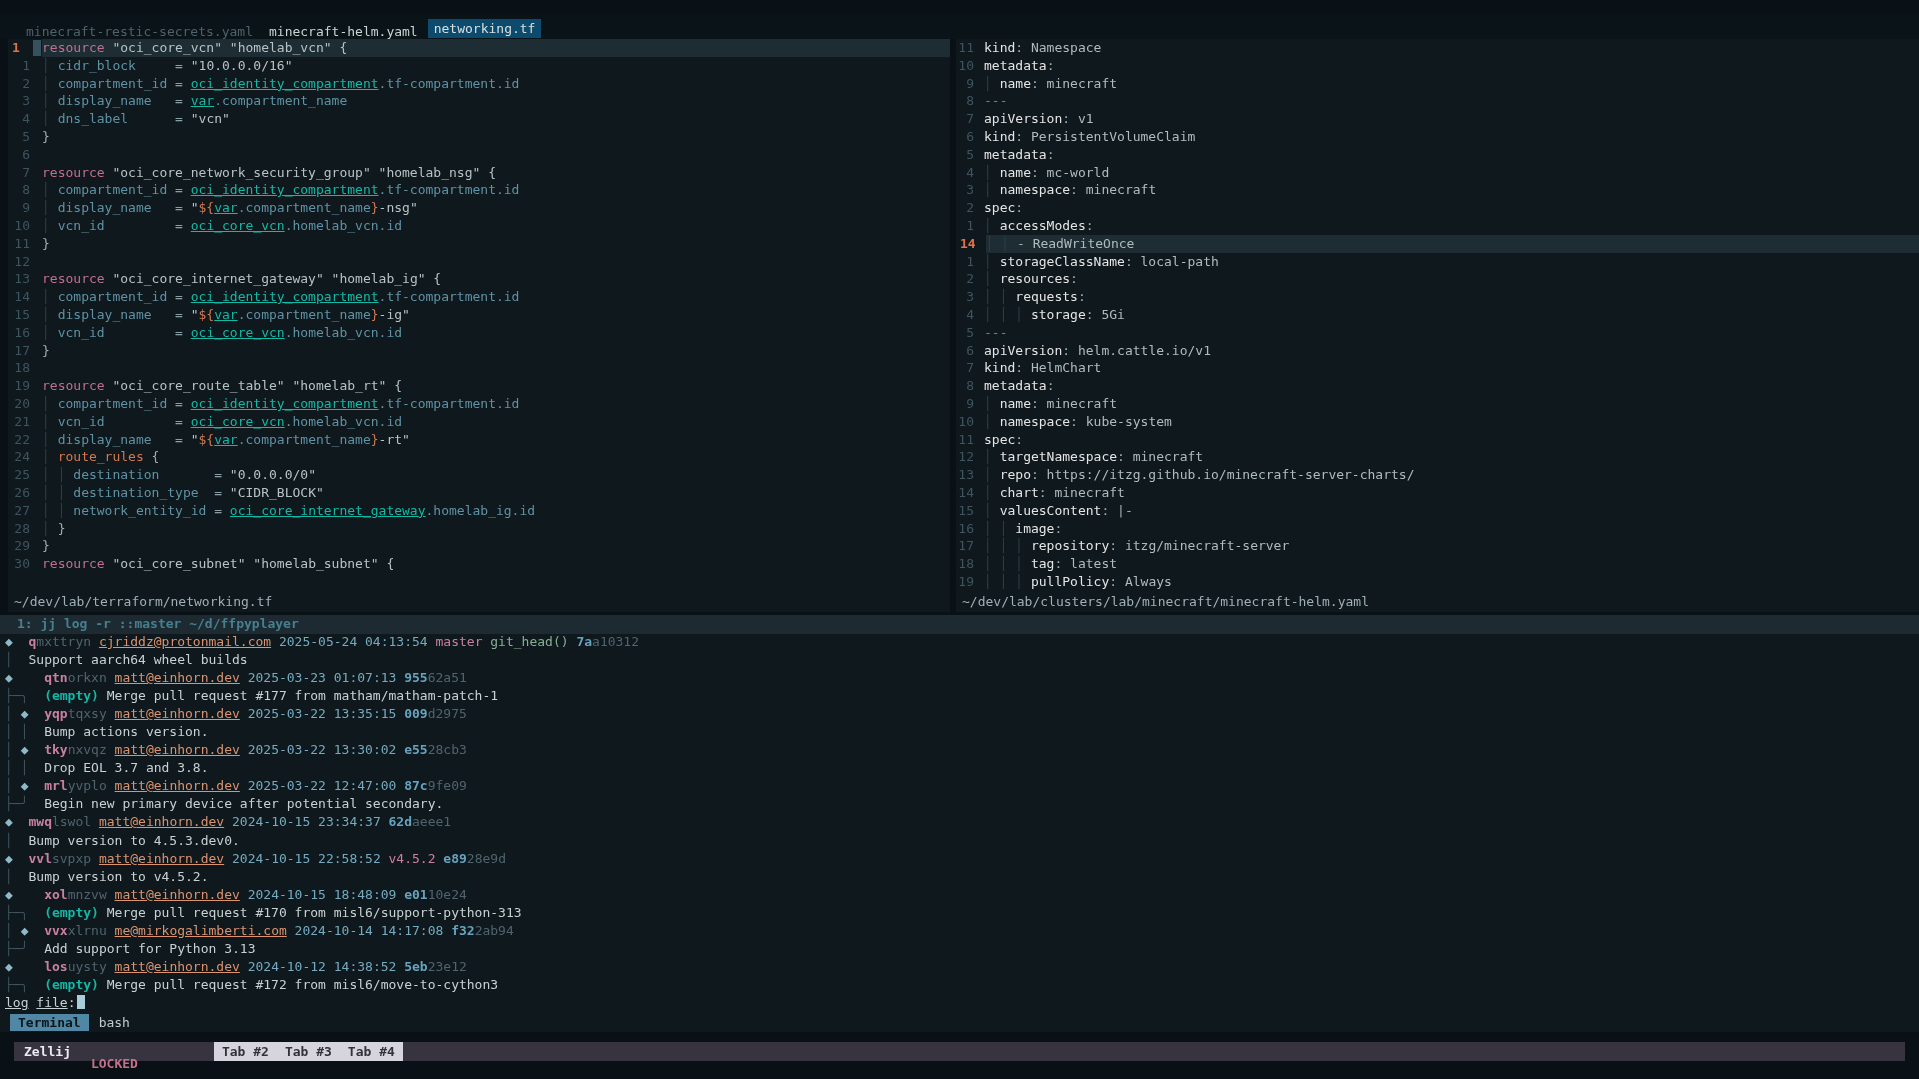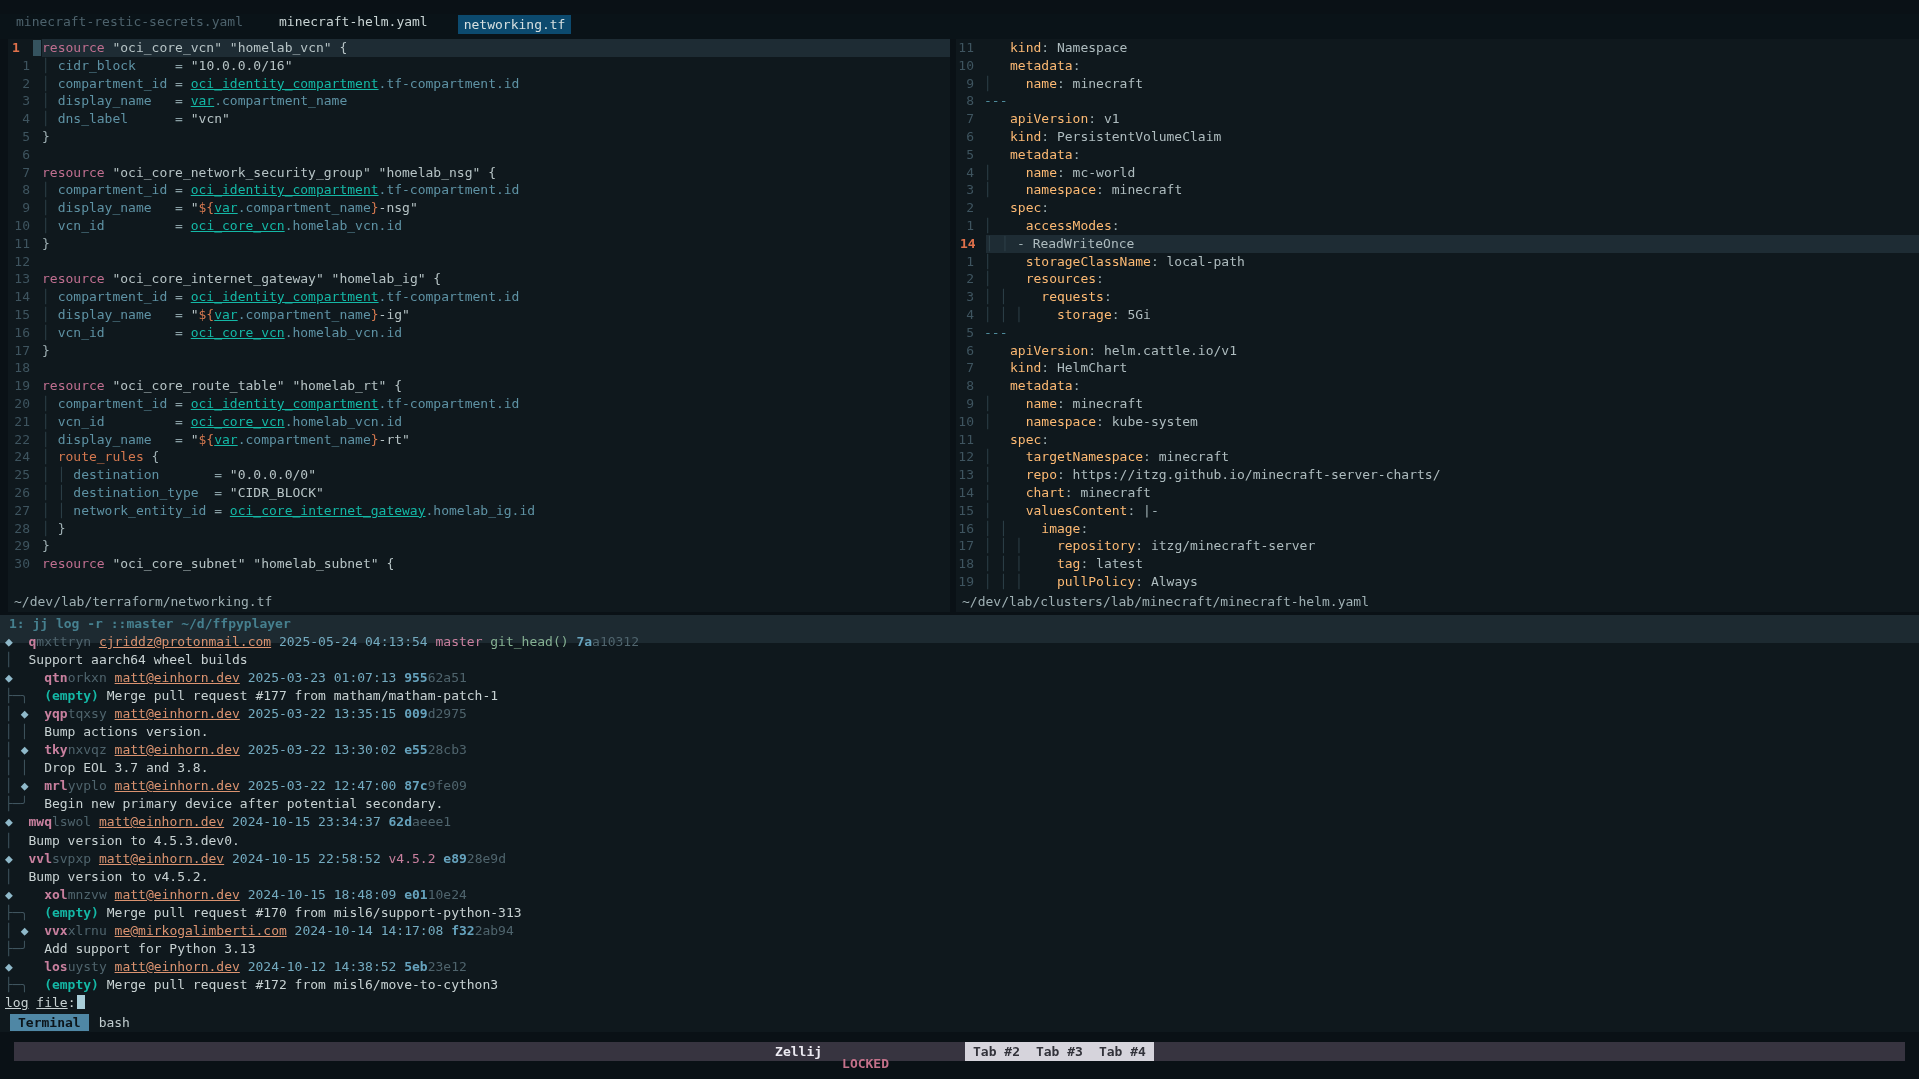--- a/index.html
+++ b/index.html
@@ -1,21 +1,21 @@
 <!DOCTYPE html>
 <html><head>
 <meta charset="utf-8">
 <style>
   html,body{margin:0;padding:0;background:#05080b;}
   #screen{position:relative;width:1919px;height:1079px;background:#0a1116;
     font-family:"DejaVu Sans Mono",monospace;font-size:13px;overflow:hidden;}
 
   
   .bufferline{position:absolute;left:0;top:14px;width:100%;height:25px;background:#0a1318;
-    display:flex;align-items:flex-start;padding-left:16px;box-sizing:border-box;gap:36px;}
+    display:flex;align-items:flex-end;padding-left:26px;box-sizing:border-box;gap:16px;}
   .buf-tab{white-space:pre;color:#c9d4d4;}
   .buf-tab.dim{color:#4d626c;}
   .buf-tab.active{color:#d7e0e0;background:#0c4a6e;padding:2px 6px;margin:1px -6px;}
 
   
   .pane{position:absolute;background:#0f181d;}
   #editor-left{left:8px;top:39px;width:942px;height:573px;}
   #editor-right{left:956px;top:39px;width:963px;height:573px;}
   .ed-row{display:flex;height:17.8px;line-height:17.8px;white-space:pre;}
   .gutter{flex:0 0 30px;text-align:right;padding-right:8px;color:#3e545f;box-sizing:border-box;}
@@ -29,28 +29,28 @@
   
   .t-kw{color:#c06f90;}
   .t-str{color:#b6c3c5;}
   .t-attr{color:#5e92a4;}
   .t-op{color:#8aa0a6;}
   .t-ref{color:#14b8a6;text-decoration:underline;}
   .t-fn{color:#d4784f;}
   .t-punc{color:#9fb0b4;}
   .t-txt{color:#b6c3c5;}
   .t-guide{color:#2d3f48;}
-  .t-key{color:#fdba74;margin-left:26px;}
+  .t-key{color:#e5e5e5;}
   .t-val{color:#aebcbf;}
   .t-doc{color:#4e8b9b;}
 
   
   #terminal{left:0;top:615px;width:1919px;height:417px;}
-  .term-title{height:28px;line-height:18px;background:#1d2a31;color:#46808f;font-weight:bold;
-    padding-left:9px;white-space:pre;}
+  .term-title{height:19px;line-height:18px;background:#1d2a31;color:#46808f;font-weight:bold;
+    padding-left:17px;white-space:pre;}
   .term-log{position:absolute;top:18px;left:5px;right:0;}
   .log-row{height:18.05px;line-height:18.05px;white-space:pre;}
   .t-g{color:#3f545e;}
   .t-node{color:#8fb9ca;}
   .t-cid{color:#c9809f;font-weight:bold;}
   .t-cid2{color:#4f646d;margin-top:34px;}
   .t-email{color:#db9370;text-decoration:underline;}
   .t-date{color:#74abc0;}
   .t-branch{color:#c9809f;}
   .t-head{color:#86b193;}
@@ -62,21 +62,21 @@
   .t-plain{color:#c8d2d3;}
 
   .term-prompt{position:absolute;top:379px;left:5px;height:18px;line-height:18px;white-space:pre;color:#c8d2d3;}
   .prompt-cursor{display:inline-block;width:8px;height:14px;background:#a9cdd8;vertical-align:-2px;margin-left:2px;}
   .term-tabbar{position:absolute;top:397px;left:10px;height:20px;display:flex;align-items:center;gap:10px;}
   .term-chip{background:#4f87a5;color:#0c151a;font-weight:bold;padding:1px 8px;white-space:pre;}
   .term-shell{color:#c0ccce;white-space:pre;}
 
   
   #zellij-bar{position:absolute;left:14px;top:1042px;width:1891px;height:19px;background:#373440;
-    display:flex;align-items:stretch;line-height:19px;white-space:pre;justify-content:center;}
+    display:flex;align-items:stretch;line-height:19px;white-space:pre;}
   .zj-app{color:#ecebf2;font-weight:bold;padding:0 10px;}
   .zj-mode{color:#c4718a;font-weight:bold;padding:12px 10px;}
   .zj-tab{padding:0 8px;color:#32323a;font-weight:bold;}
   .zj-tab.active{background:#6b9c90;margin-right:3px;margin-top:42px;}
   .zj-tab.inactive{background:#d6d4dc;}
 </style>
 </head>
 <body>
 
 <div id="screen">

